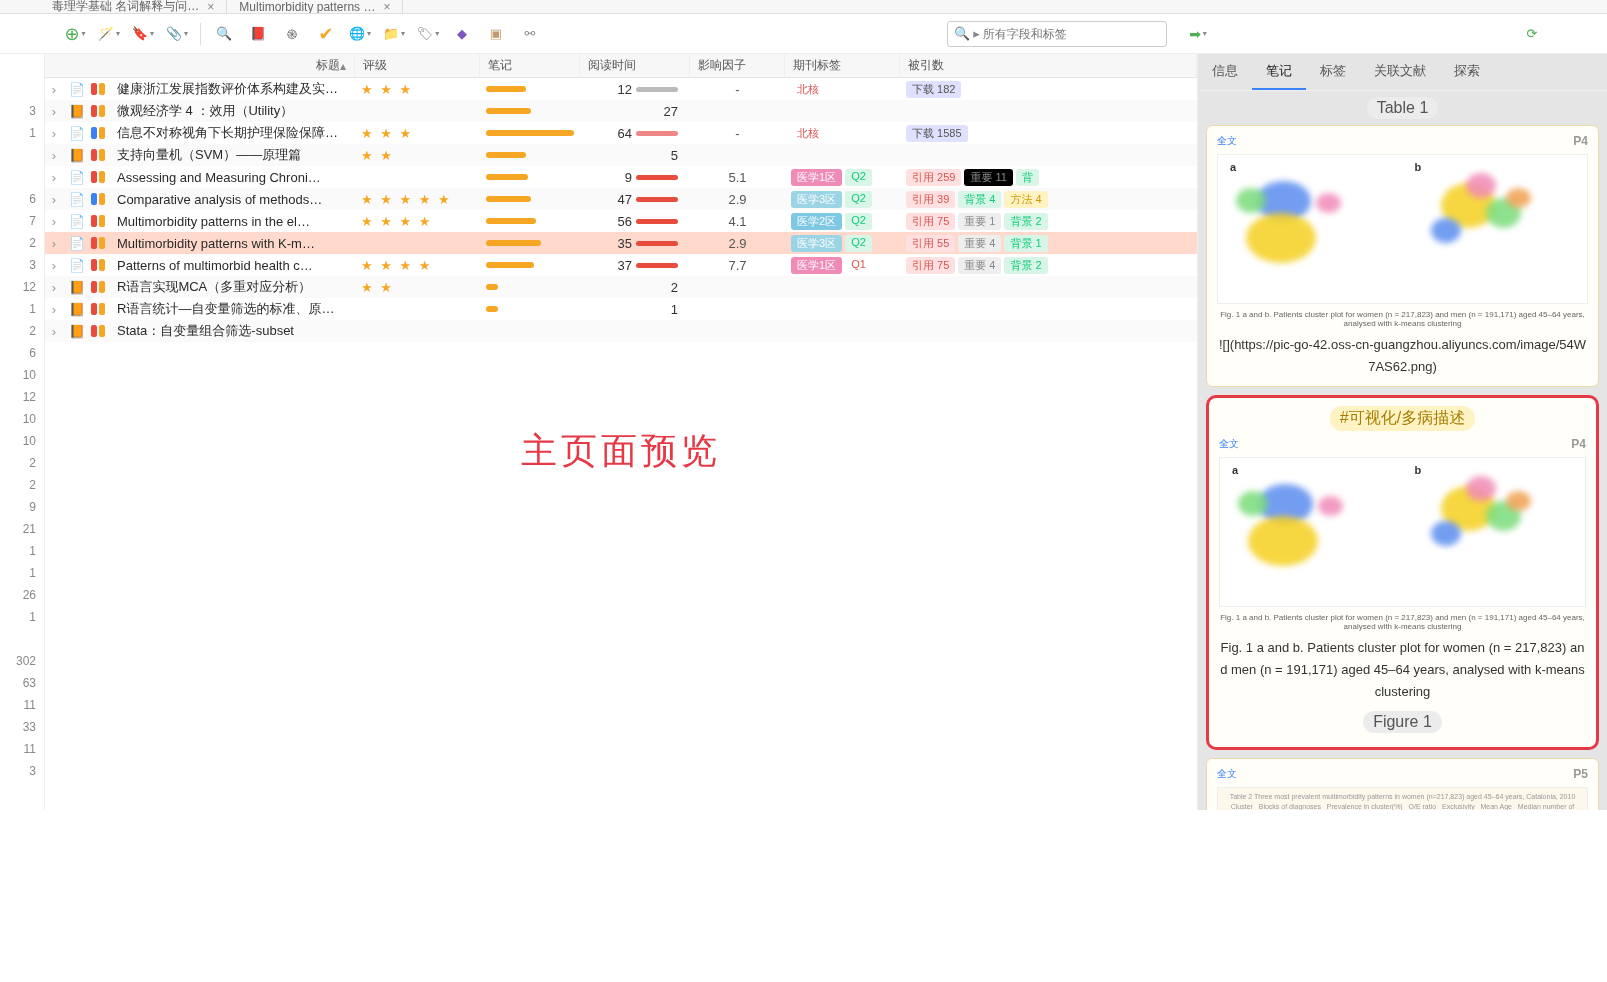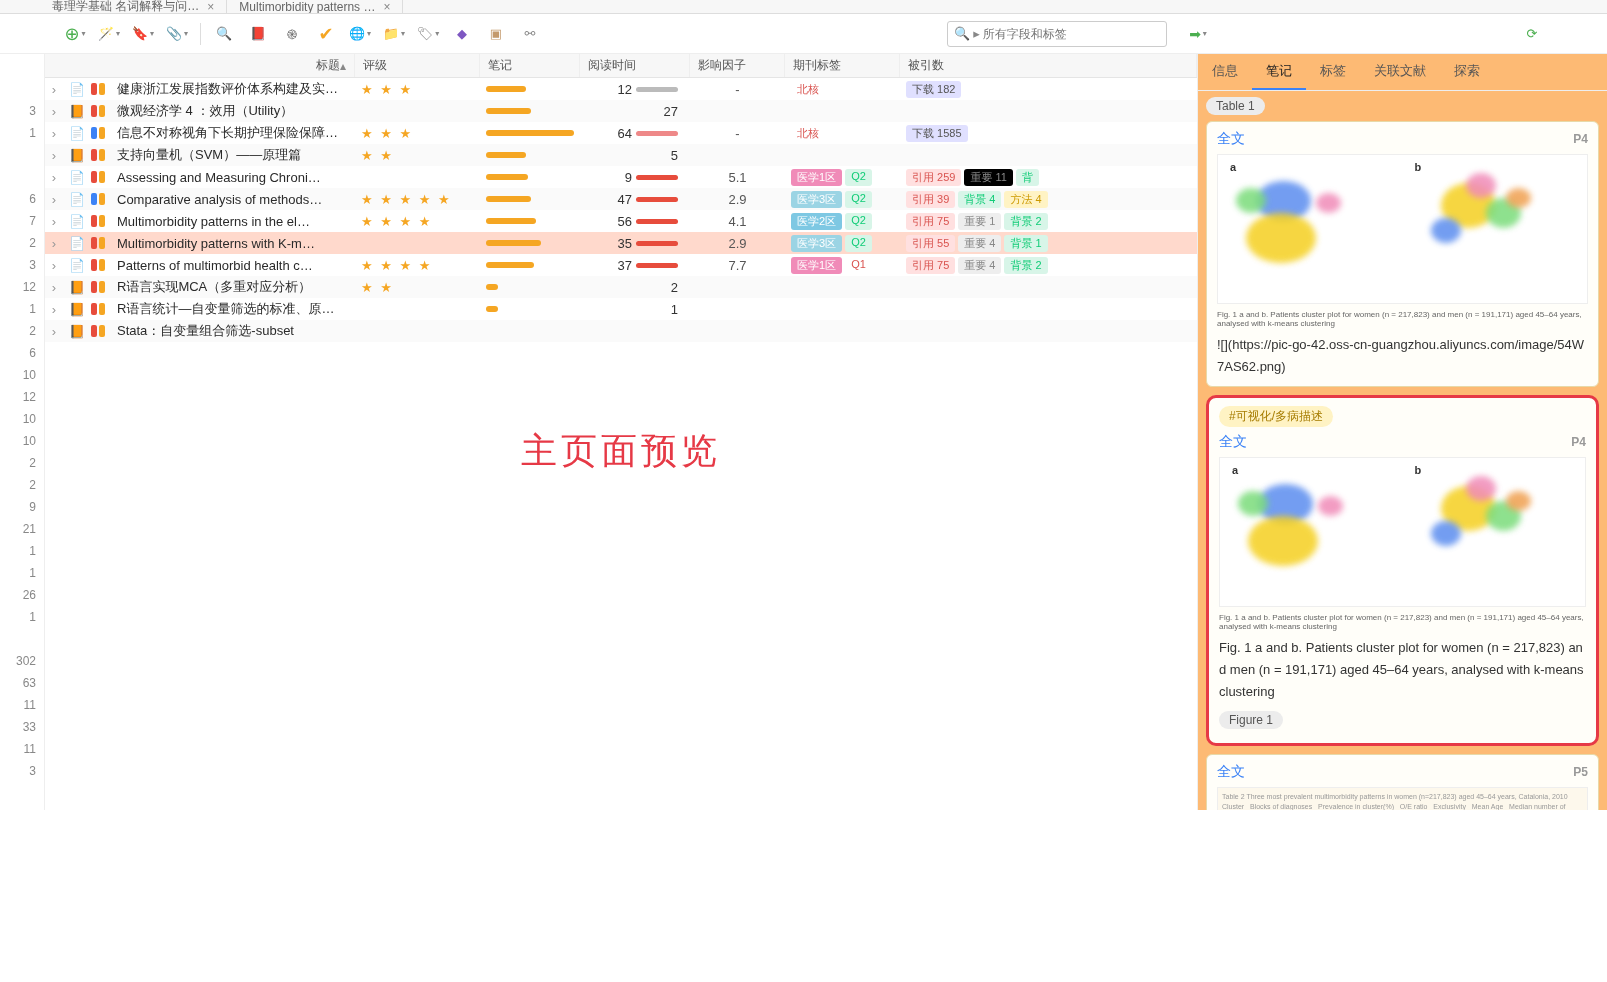--- a/index.html
+++ b/index.html
@@ -56,32 +56,32 @@
 .c-read { width: 110px; display: flex; align-items: center; gap: 4px; justify-content: flex-end; padding-right: 12px; }
 .read-bar { width: 42px; height: 5px; border-radius: 3px; background: #e74c3c; }
 .c-if { width: 95px; text-align: center; color: #555; }
 .c-jtag { width: 115px; display: flex; gap: 3px; }
 .badge { padding: 1px 6px; border-radius: 3px; font-size: 11px; white-space: nowrap; }
 .c-cite { flex: 1; display: flex; gap: 3px; }
 
 .watermark { position: absolute; left: 50%; top: 50%; transform: translate(-50%, -10%); font-size: 36px; color: #e63946; font-weight: 500; letter-spacing: 4px; }
 
 
-.rpanel { width: 410px; border-left: 1px solid #eee; display: flex; flex-direction: column; background: #fdba74; }
+.rpanel { width: 410px; border-left: 1px solid #eee; display: flex; flex-direction: column; background: #e5e5e5; text-align: center; }
 .rtabs { display: flex; border-bottom: 1px solid #eee; }
 .rtab { padding: 8px 14px; font-size: 13px; color: #555; cursor: pointer; }
 .rtab.active { border-bottom: 2px solid #3b82f6; color: #222; }
 .rcontent { flex: 1; overflow-y: auto; padding: 6px 8px; }
 .card { border: 1px solid #e8d9a8; border-radius: 6px; margin-bottom: 8px; padding: 8px 10px; background: #fffef9; position: relative; }
 .card.highlight { border: 3px solid #e63946; border-radius: 10px; }
 .card-head { display: flex; justify-content: space-between; align-items: center; margin-bottom: 6px; }
-.card-head .ft { color: #3b82f6; font-weight: 500; font-size: 14px; }
+.card-head .ft { color: #3b82f6; font-weight: 500; font-size: 10px; }
 .card-head .pg { color: #999; font-size: 12px; font-weight: bold; }
 .chip-row { margin-bottom: 6px; }
-.chip { display: inline-block; background: #ececec; color: #555; padding: 2px 10px; border-radius: 12px; font-size: 12px; }
+.chip { display: inline-block; background: #ececec; color: #555; padding: 2px 10px; border-radius: 12px; font-size: 16px; }
 .chip.yellow { background: #fff3c4; color: #a67c00; }
 .card-img { width: 100%; height: 150px; background: #fff; border: 1px solid #eee; display: flex; margin-bottom: 6px; position: relative; }
 .scatter { flex: 1; position: relative; margin: 8px; }
 .scatter .lbl { position: absolute; top: -2px; left: 4px; font-weight: bold; font-size: 11px; }
 .blob { position: absolute; border-radius: 50%; filter: blur(3px); opacity: 0.85; }
 .caption-tiny { font-size: 8px; color: #666; margin-bottom: 6px; }
 .card-text { font-size: 13px; color: #333; line-height: 1.7; word-break: break-all; }
 .pkmer-wm { position: absolute; left: 50%; top: 50%; transform: translate(-50%,-50%); font-size: 36px; font-weight: bold; color: #3b82f6; opacity: 0.18; letter-spacing: 4px; }
 .pkmer-wm .circ { display:inline-block; width:40px; height:40px; border-radius:50%; background:#f5a623; opacity:0.5; vertical-align:middle; margin-right:-10px;}
 </style>

